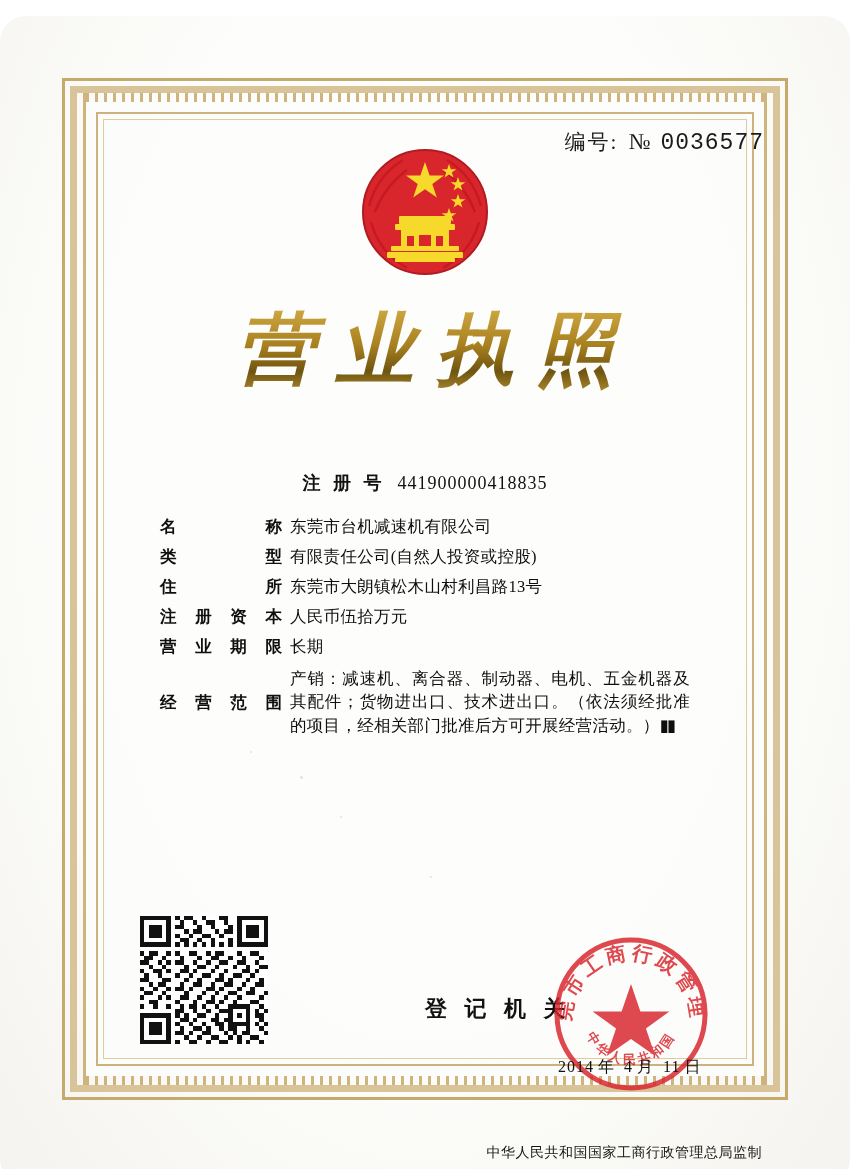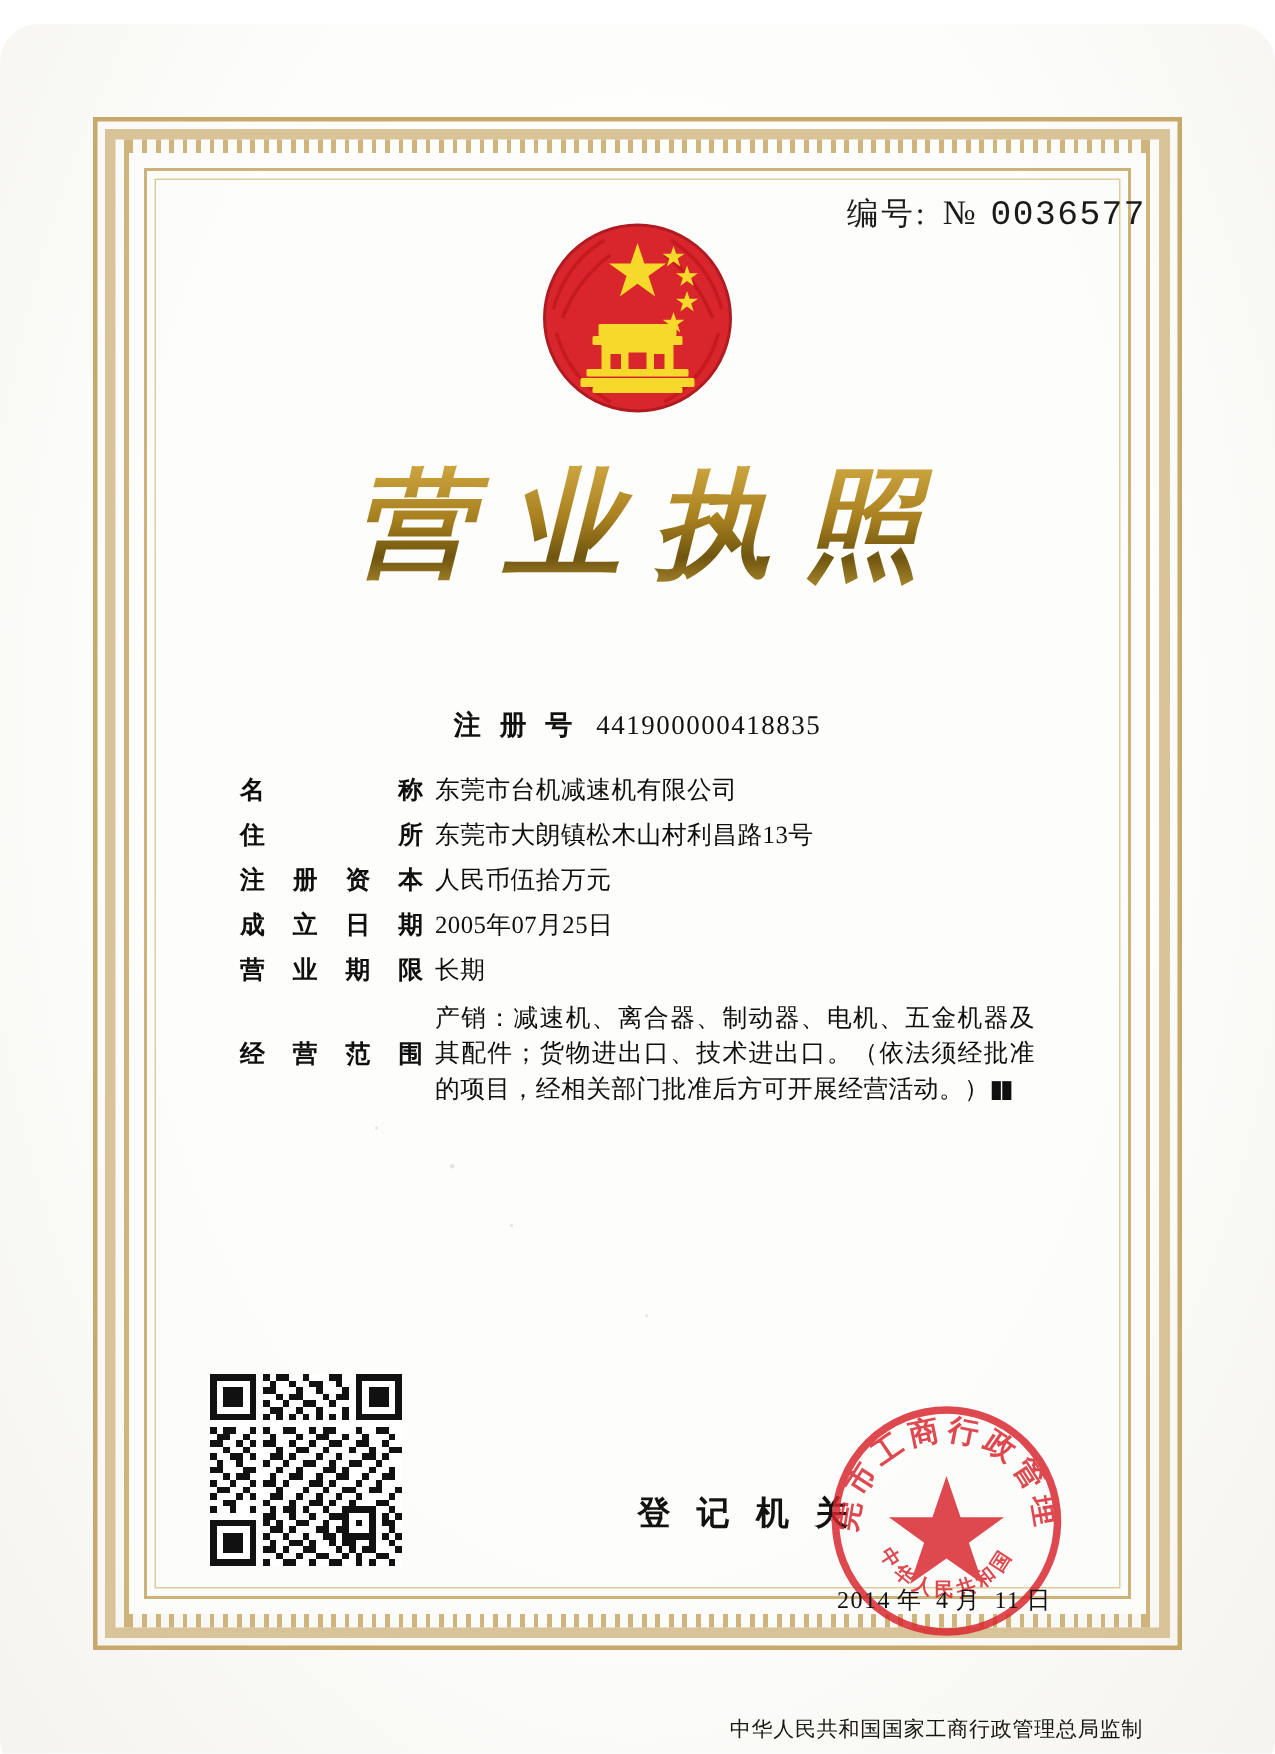--- a/index.html
+++ b/index.html
@@ -338,30 +338,30 @@
   <div class="regno">
     <span class="k">注 册 号</span><span class="v">441900000418835</span>
   </div>
 
   <div class="fields">
     <div class="field-row">
       <div class="field-key">名称</div>
       <div class="field-val">东莞市台机减速机有限公司</div>
     </div>
     <div class="field-row">
+      <div class="field-key">类型</div>
+      <div class="field-val">有限责任公司(自然人投资或控股)</div>
+    </div>
+    <div class="field-row">
       <div class="field-key">住所</div>
       <div class="field-val">东莞市大朗镇松木山村利昌路13号</div>
     </div>
     <div class="field-row">
       <div class="field-key">注册资本</div>
       <div class="field-val">人民币伍拾万元</div>
-    </div>
-    <div class="field-row">
-      <div class="field-key">成立日期</div>
-      <div class="field-val">2005年07月25日</div>
     </div>
     <div class="field-row">
       <div class="field-key">营业期限</div>
       <div class="field-val">长期</div>
     </div>
     <div class="field-row">
       <div class="field-key">经营范围</div>
       <div class="field-val multiline"><span>产销：减速机、离合器、制动器、电机、五金机器及其配件；货物进出口、技术进出口。（依法须经批准的项目，经相关部门批准后方可开展经营活动。）</span><span class="val-end-mark">▮▮</span></div>
     </div>
   </div>

